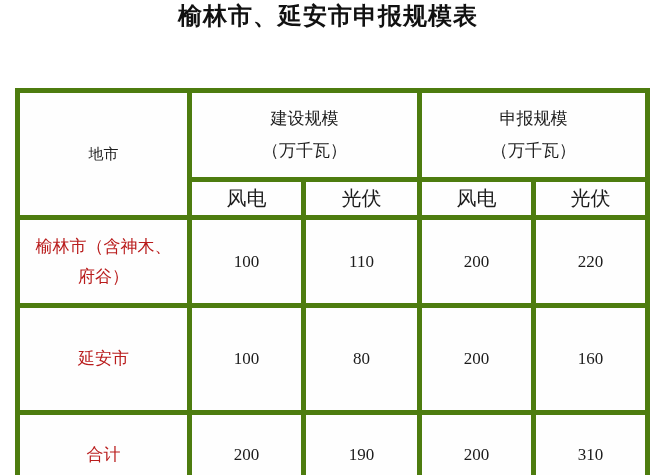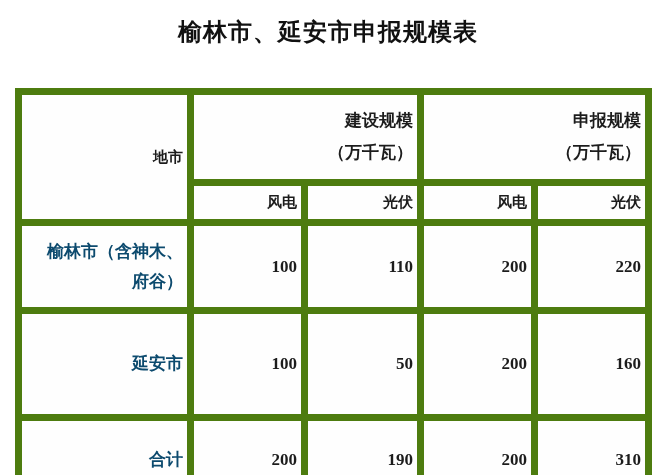--- a/index.html
+++ b/index.html
@@ -16,39 +16,39 @@
     position: relative;
   }
   .doc-title {
     width: 100%;
     text-align: center;
     font-family: "Liberation Sans", "DejaVu Sans", sans-serif;
     font-weight: bold;
     font-size: 24px;
     letter-spacing: 1px;
     color: #111111;
-    margin-top: 16px;
+    margin-top: 0;
   }
   table.scale-table {
     border-collapse: collapse;
     table-layout: fixed;
     position: absolute;
     left: 15px;
     top: 88px;
     width: 630px;
     background: #fefefe;
     border: 2px solid #4f4f4f;
   }
   table.scale-table th,
   table.scale-table td {
-    border: 7px solid #4d7c0f;
-    text-align: right;
+    border: 5px solid #4d7c0f;
+    text-align: center;
     vertical-align: middle;
     padding: 0 4px;
-    font-weight: bold;
+    font-weight: normal;
   }
   col.c-city  { width: 172px; }
   col.c-val   { width: 114px; }
 
   .group-head {
     height: 84px;
     font-family: "Liberation Sans", "DejaVu Sans", sans-serif;
     font-size: 17px;
     color: #1c1c1c;
   }
@@ -56,30 +56,30 @@
     line-height: 32px;
   }
   .corner-head {
     font-family: "Liberation Sans", "DejaVu Sans", sans-serif;
     font-size: 15px;
     color: #1c1c1c;
   }
   .sub-head {
     height: 33px;
     font-family: "Liberation Sans", "DejaVu Sans", sans-serif;
-    font-size: 15px;
+    font-size: 20px;
     color: #1c1c1c;
   }
   .data-row-1 { height: 88px; }
   .data-row-2 { height: 107px; }
   .data-row-3 { height: 85px; }
   .row-label {
     font-size: 17px;
     line-height: 30px;
-    color: #0c4a6e;
+    color: #b91c1c;
   }
   .num-cell {
     font-size: 17px;
     color: #1c1c1c;
     margin-top: 44px;
   }
 </style>
 </head>
 <body>
 
@@ -121,21 +121,21 @@
       <td class="num-cell">110</td>
       <td class="num-cell">200</td>
       <td class="num-cell">220</td>
     </tr>
 
     <tr class="data-row-2">
       <td class="row-label">
         <div>延安市</div>
       </td>
       <td class="num-cell">100</td>
-      <td class="num-cell">50</td>
+      <td class="num-cell">80</td>
       <td class="num-cell">200</td>
       <td class="num-cell">160</td>
     </tr>
 
     <tr class="data-row-3">
       <td class="row-label">
         <div>合计</div>
       </td>
       <td class="num-cell">200</td>
       <td class="num-cell">190</td>

